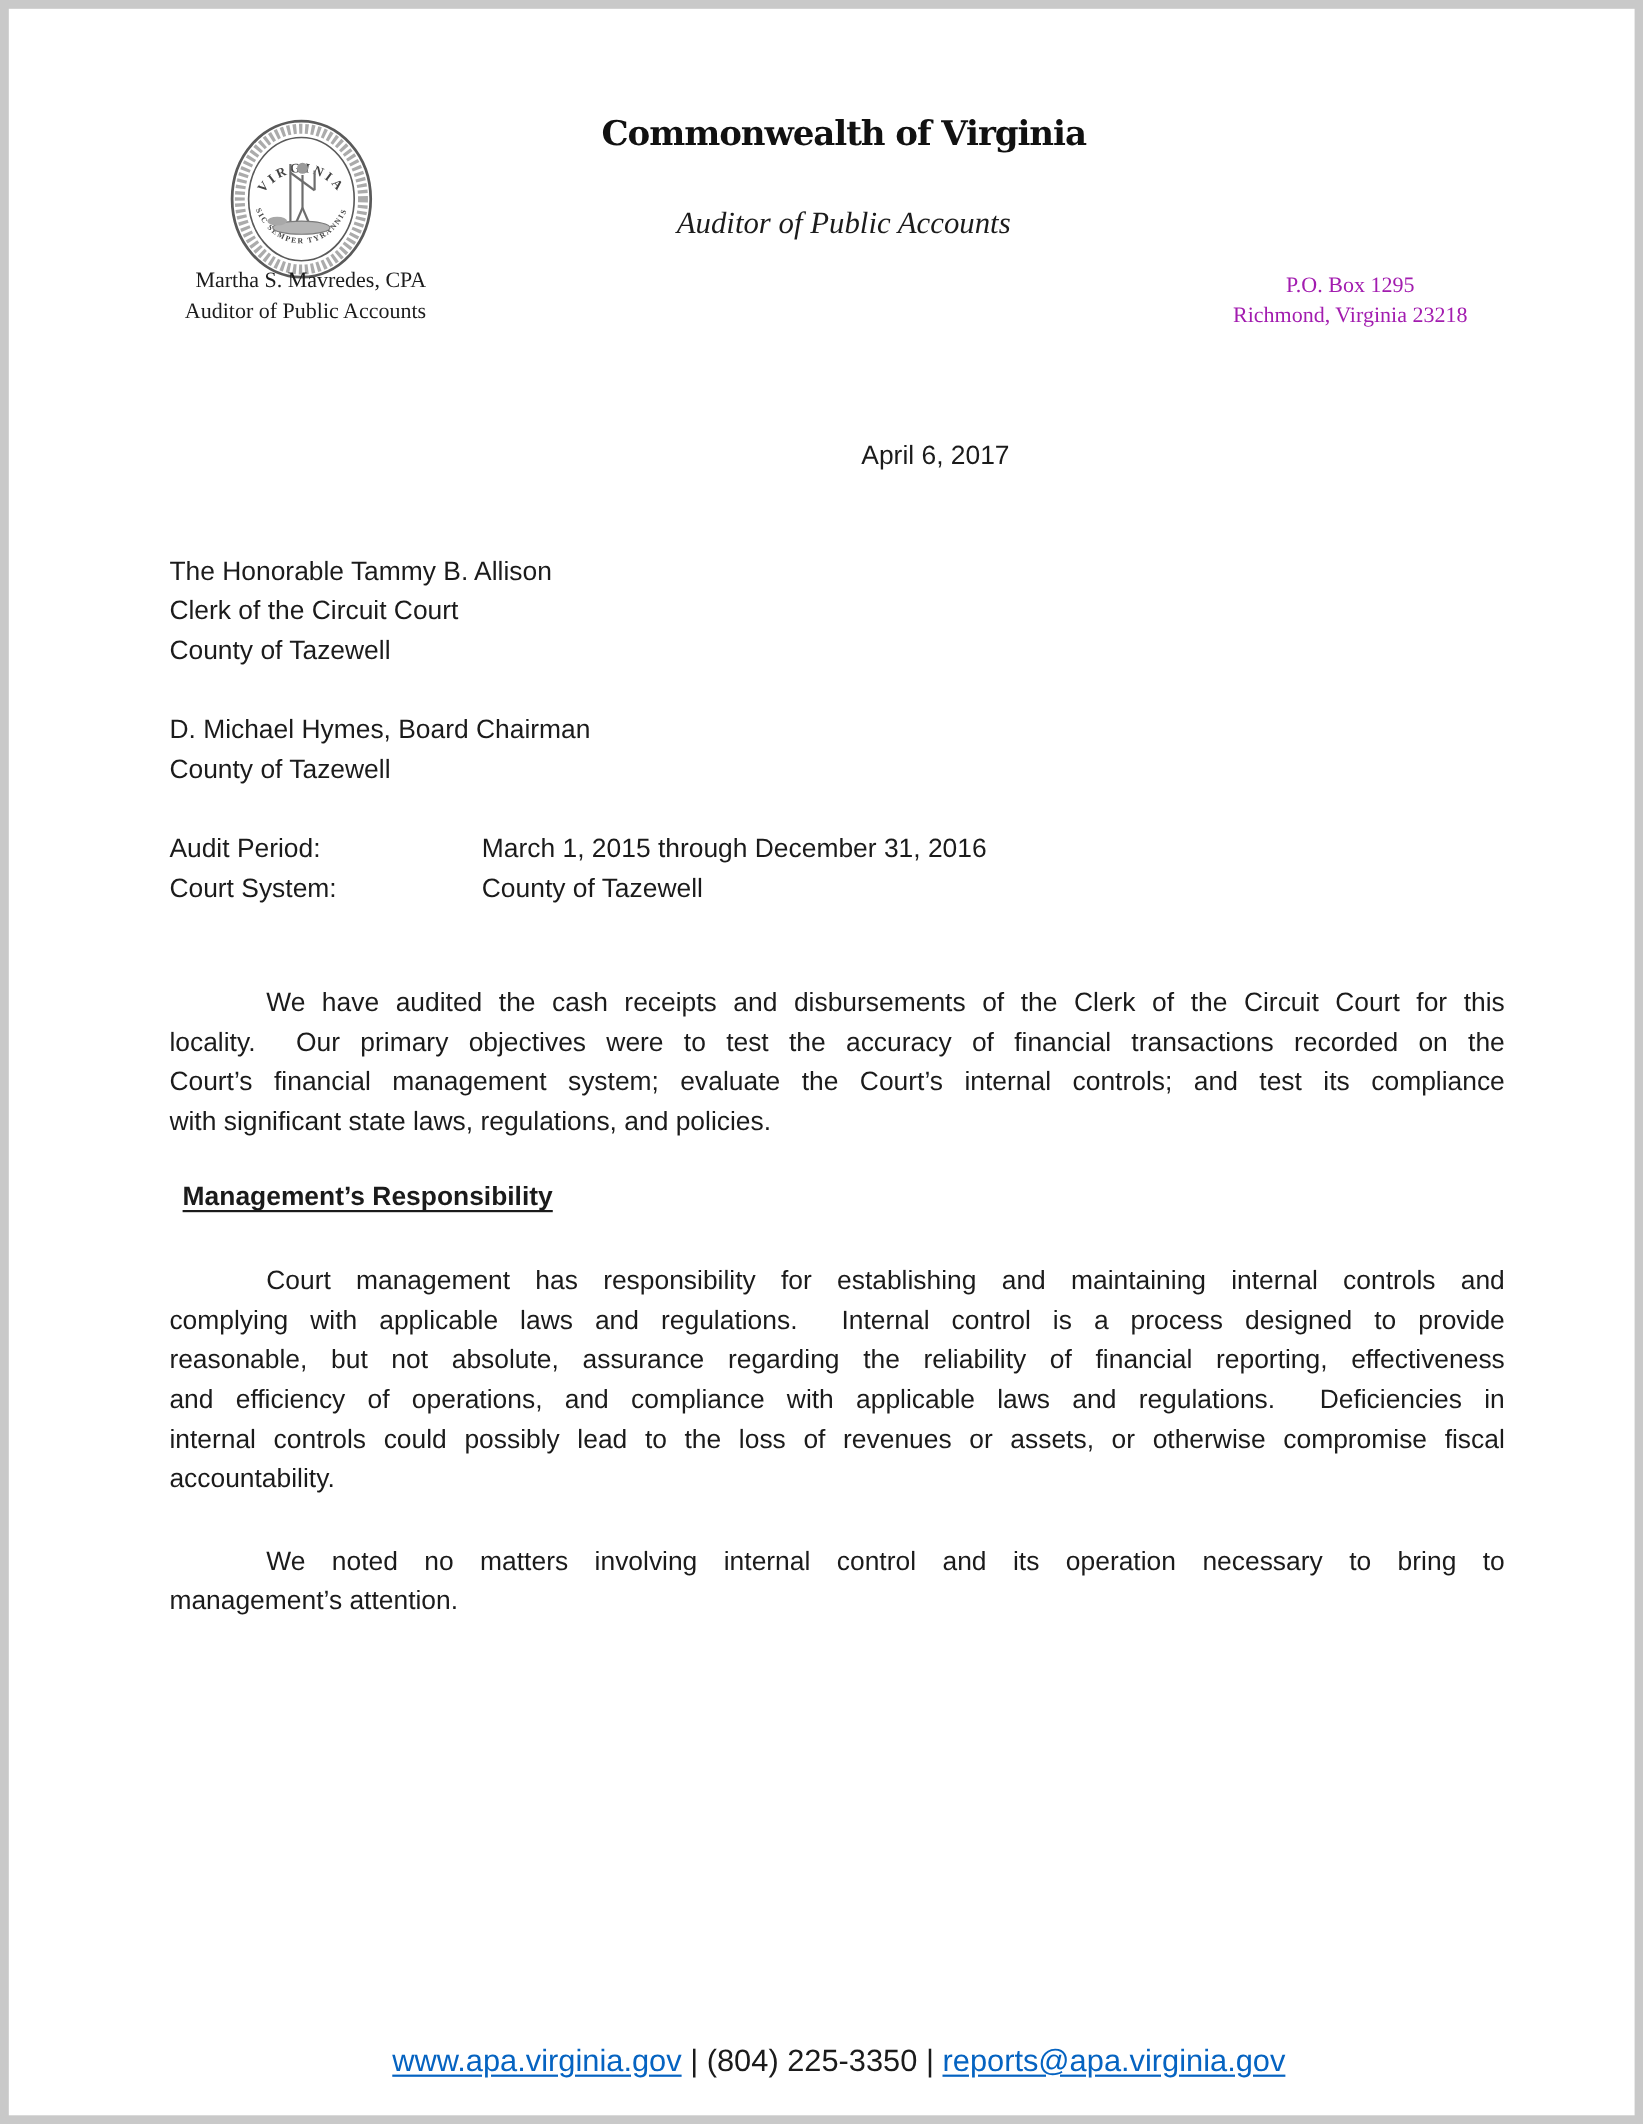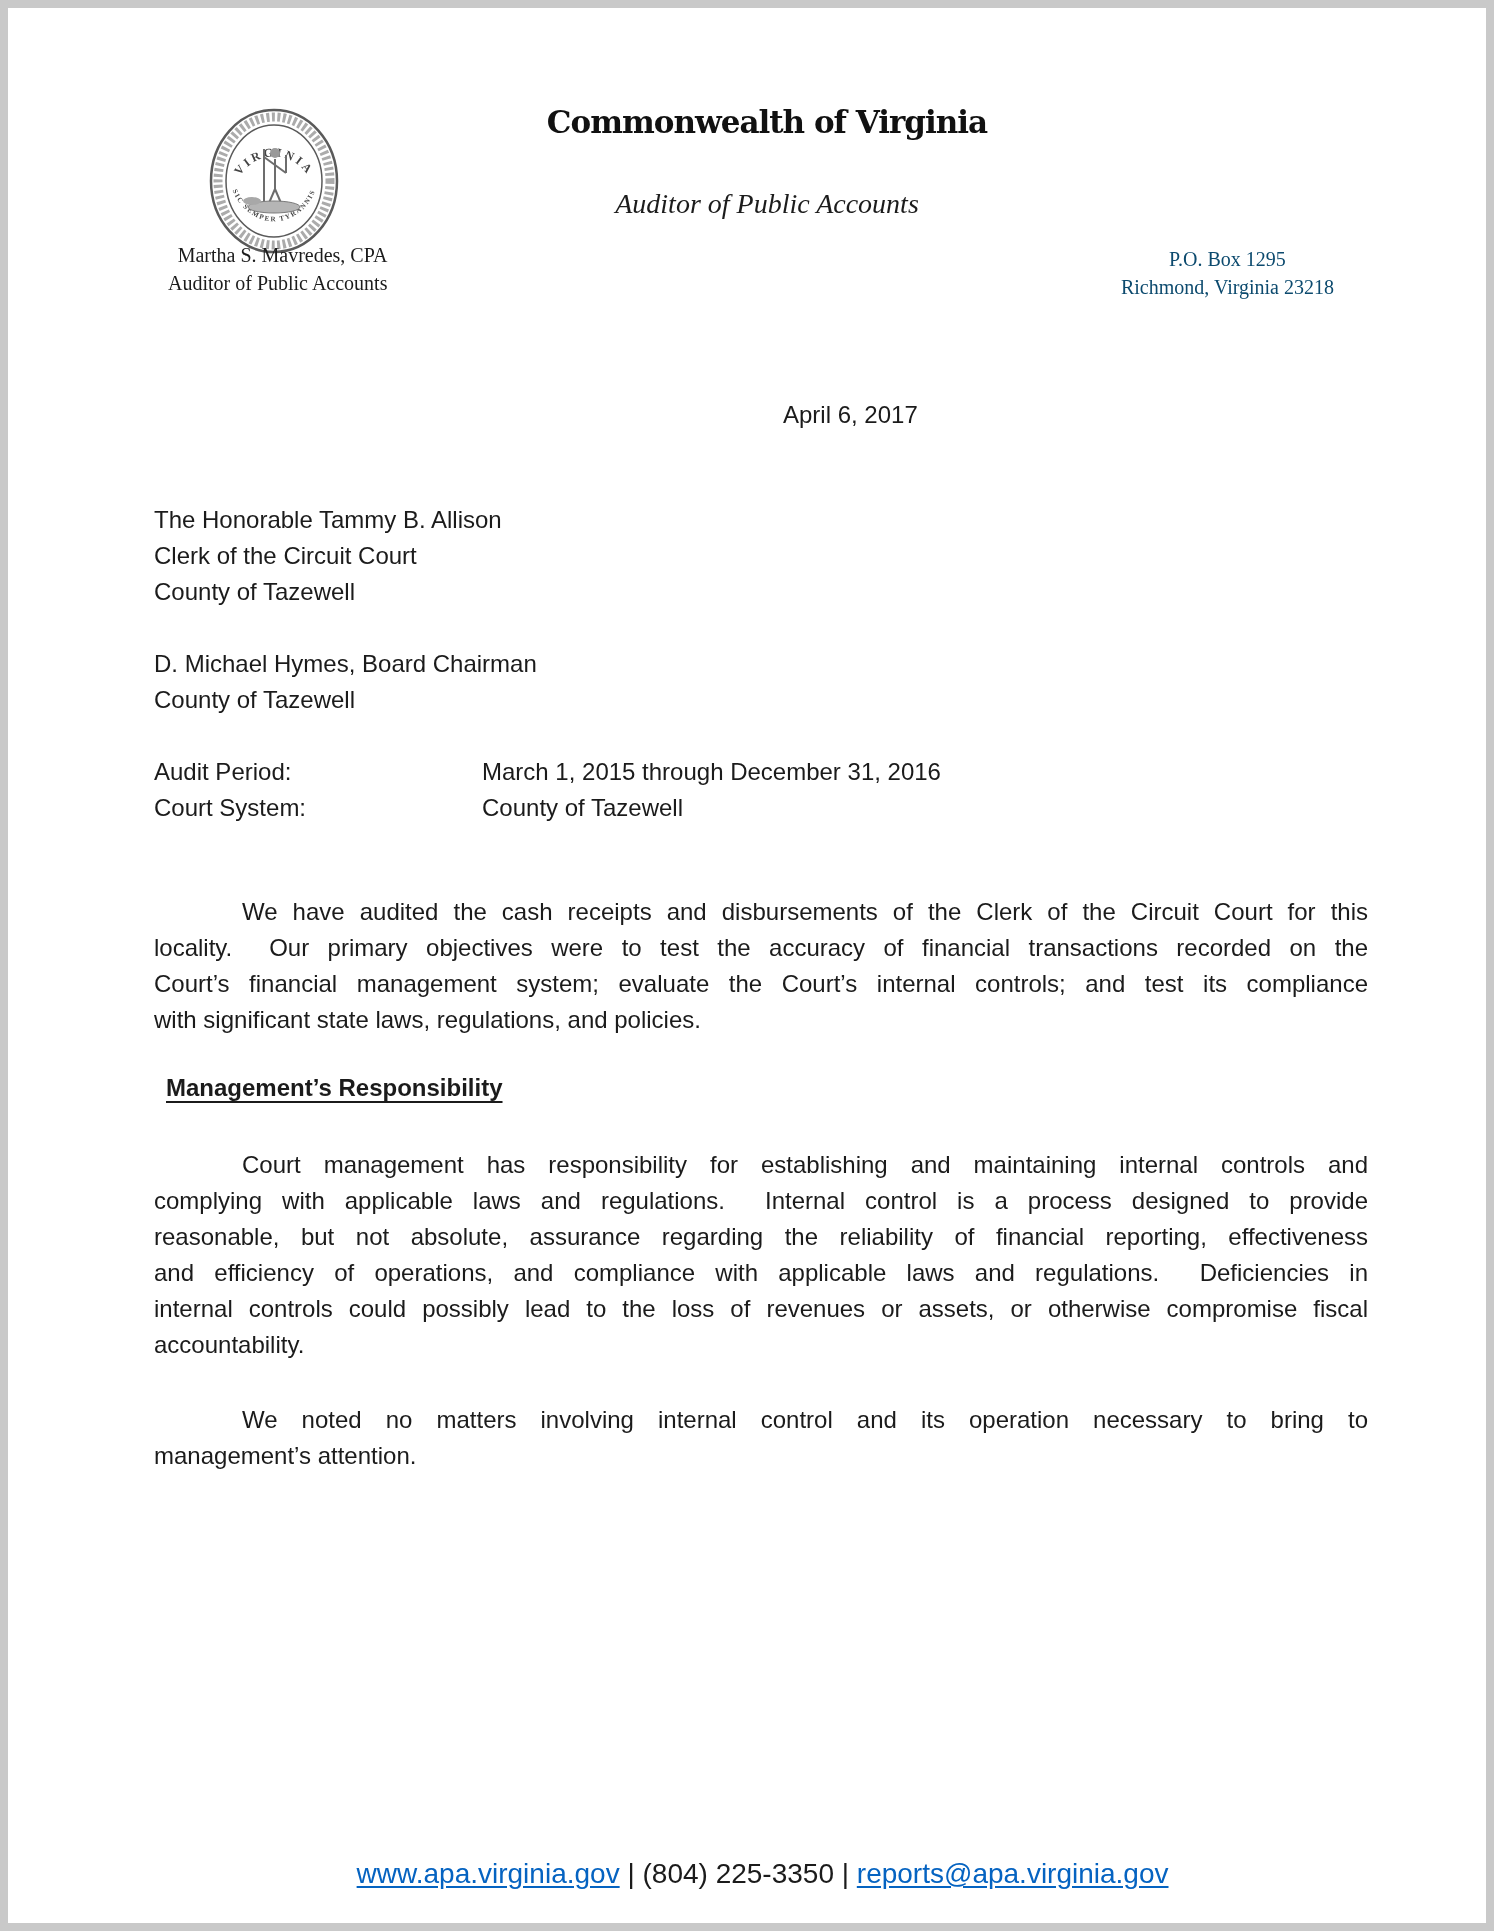--- a/index.html
+++ b/index.html
@@ -50,36 +50,36 @@
     color: #1c1c1c;
     text-align: right;
   }
   .address-block {
     position: absolute;
     right: 152px; top: 237px;
     text-align: center;
     font-family: "Liberation Serif", serif;
     font-size: 20px;
     line-height: 28px;
-    color: #0c4a6e;
+    color: #a21caf;
   }
   
   .content {
     position: absolute;
     left: 146px;
     width: 1214px;
     top: 0;
     font-size: 24px;
     line-height: 36px;
   }
   .date-line   { position: absolute; top: 389px;  left: 629px; white-space: pre; }
   .recipient-1 { position: absolute; top: 494px;  left: 0; }
   .recipient-2 { position: absolute; top: 638px;  left: 0; }
   .ref-block   { position: absolute; top: 746px;  left: 0; width: 100%; }
-  .ref-row     { display: flex; gap: 44px; }
+  .ref-row     { display: flex; }
   .ref-label   { width: 284px; flex: 0 0 284px; }
   .para-1      { position: absolute; top: 886px;  left: 0; width: 100%; }
   .sec-heading {
     position: absolute; top: 1062px; left: 12px;
     font-weight: bold;
     text-decoration: underline;
     text-decoration-thickness: 2px;
     text-underline-offset: 5px;
   }
   .para-2      { position: absolute; top: 1139px; left: 0; width: 100%; }

